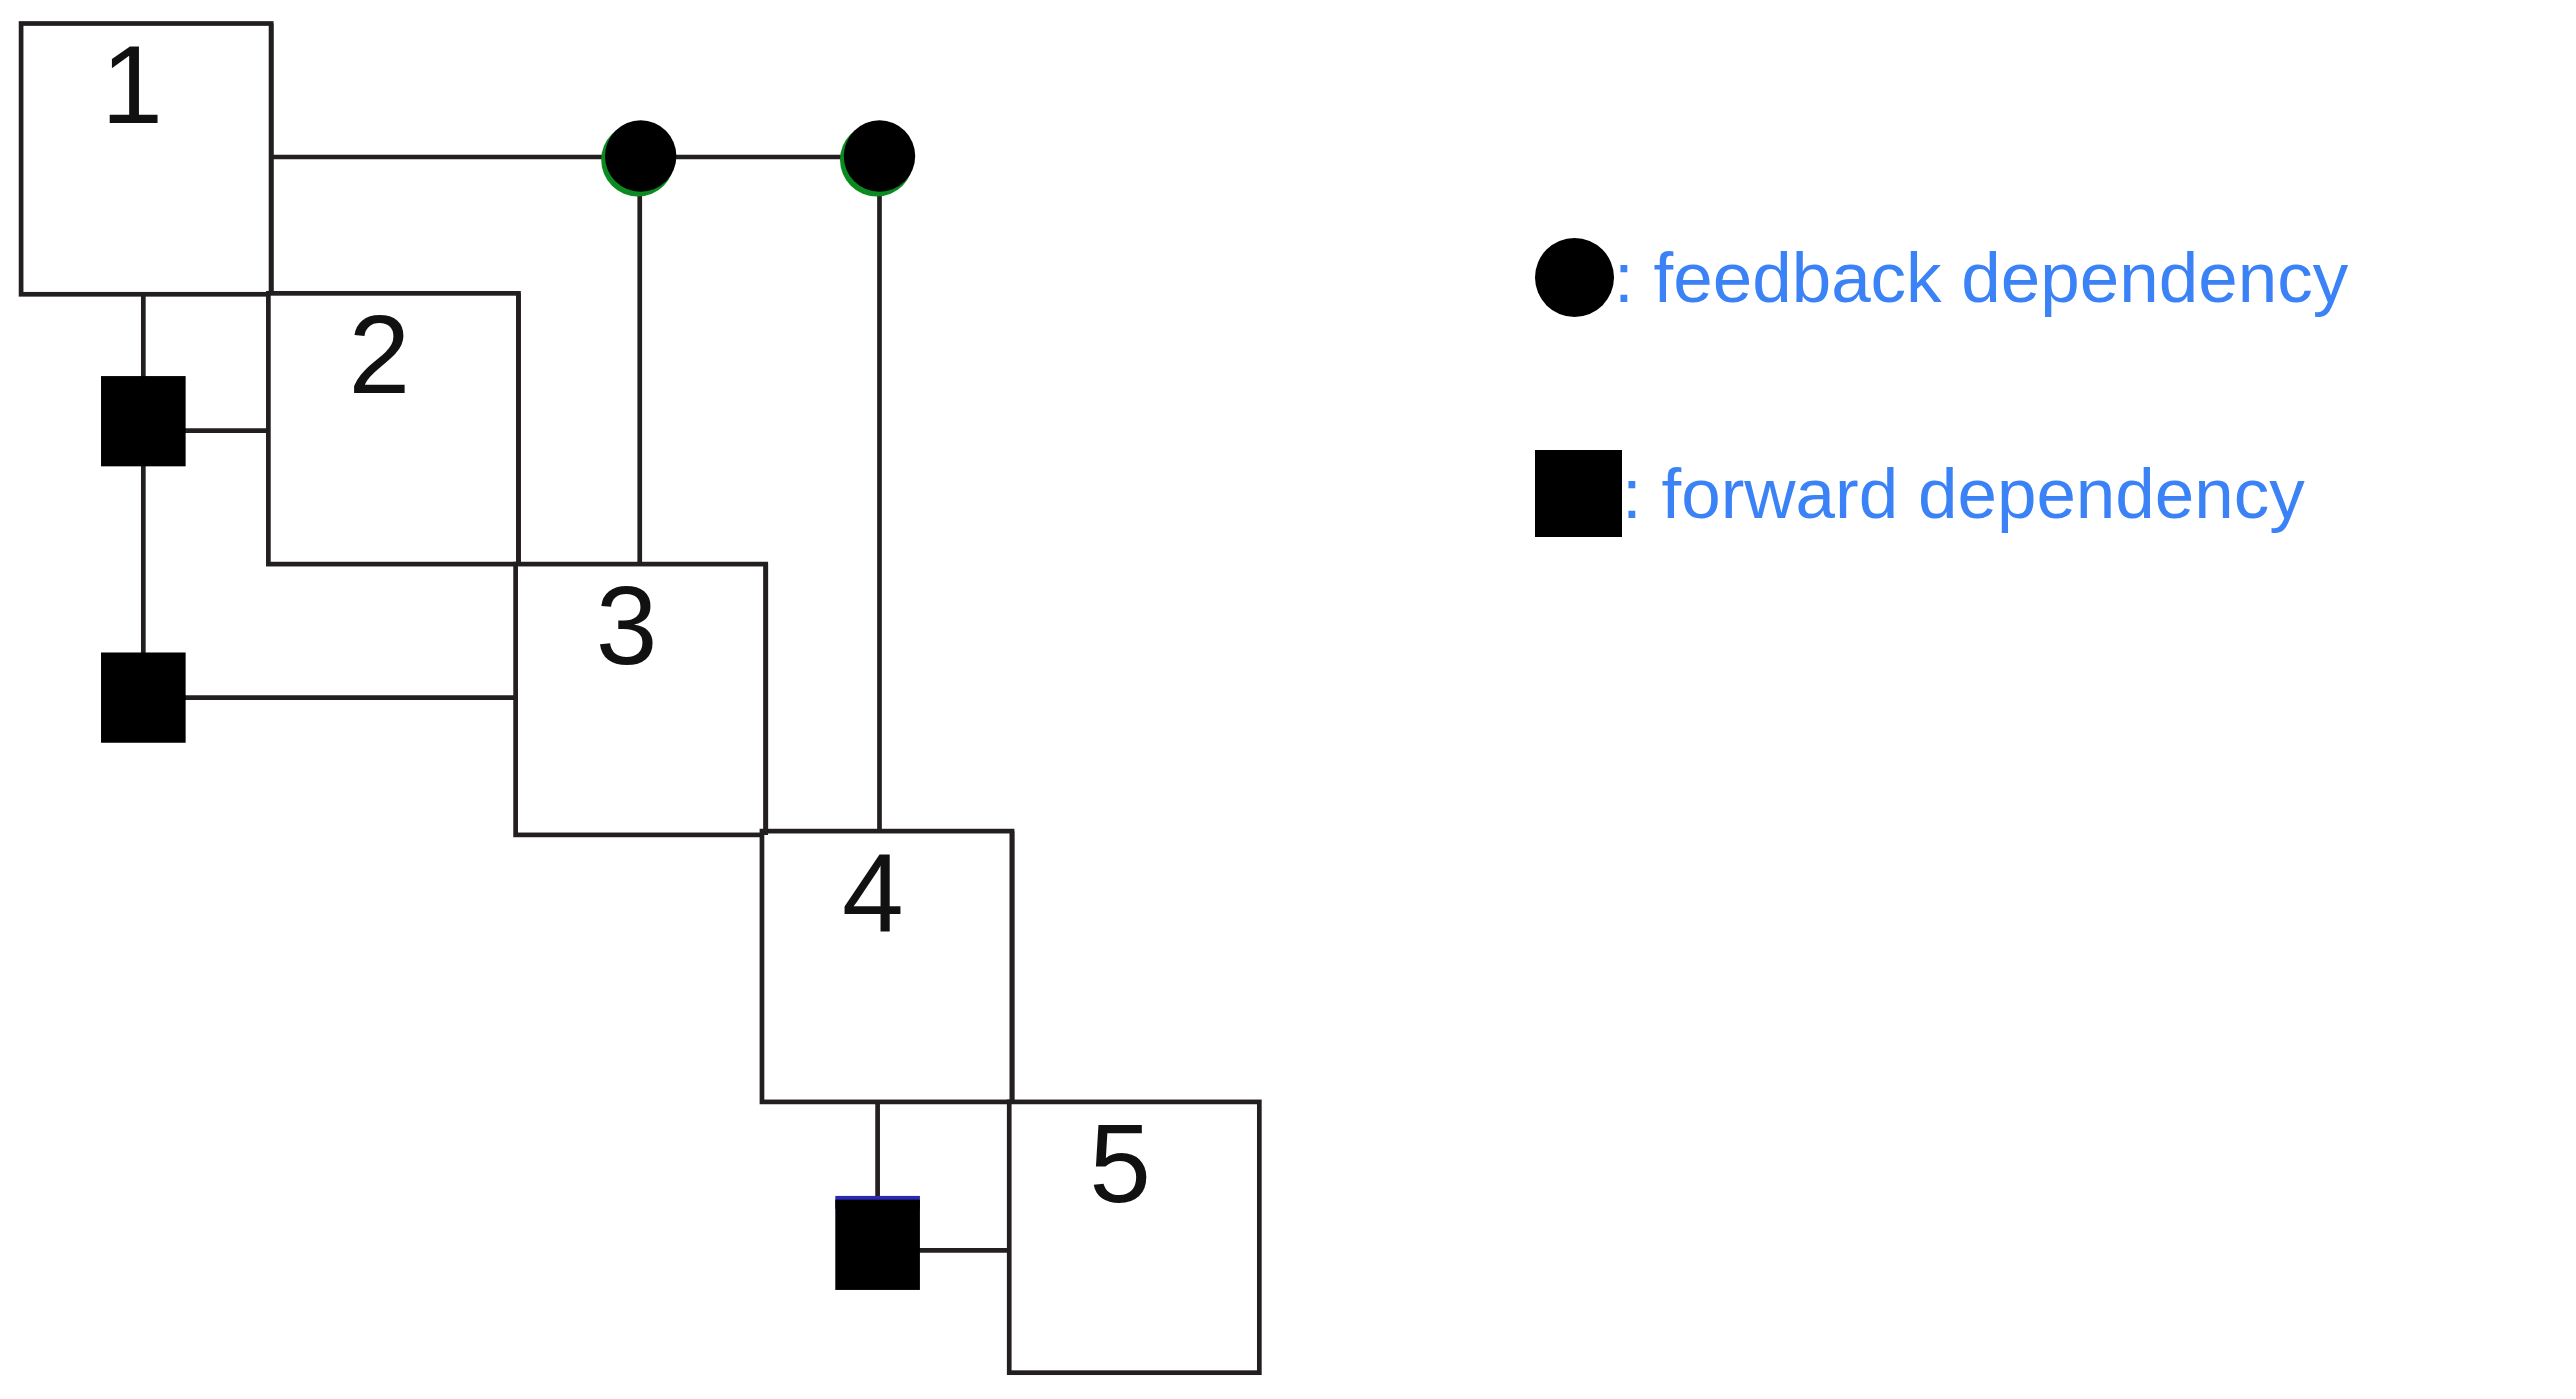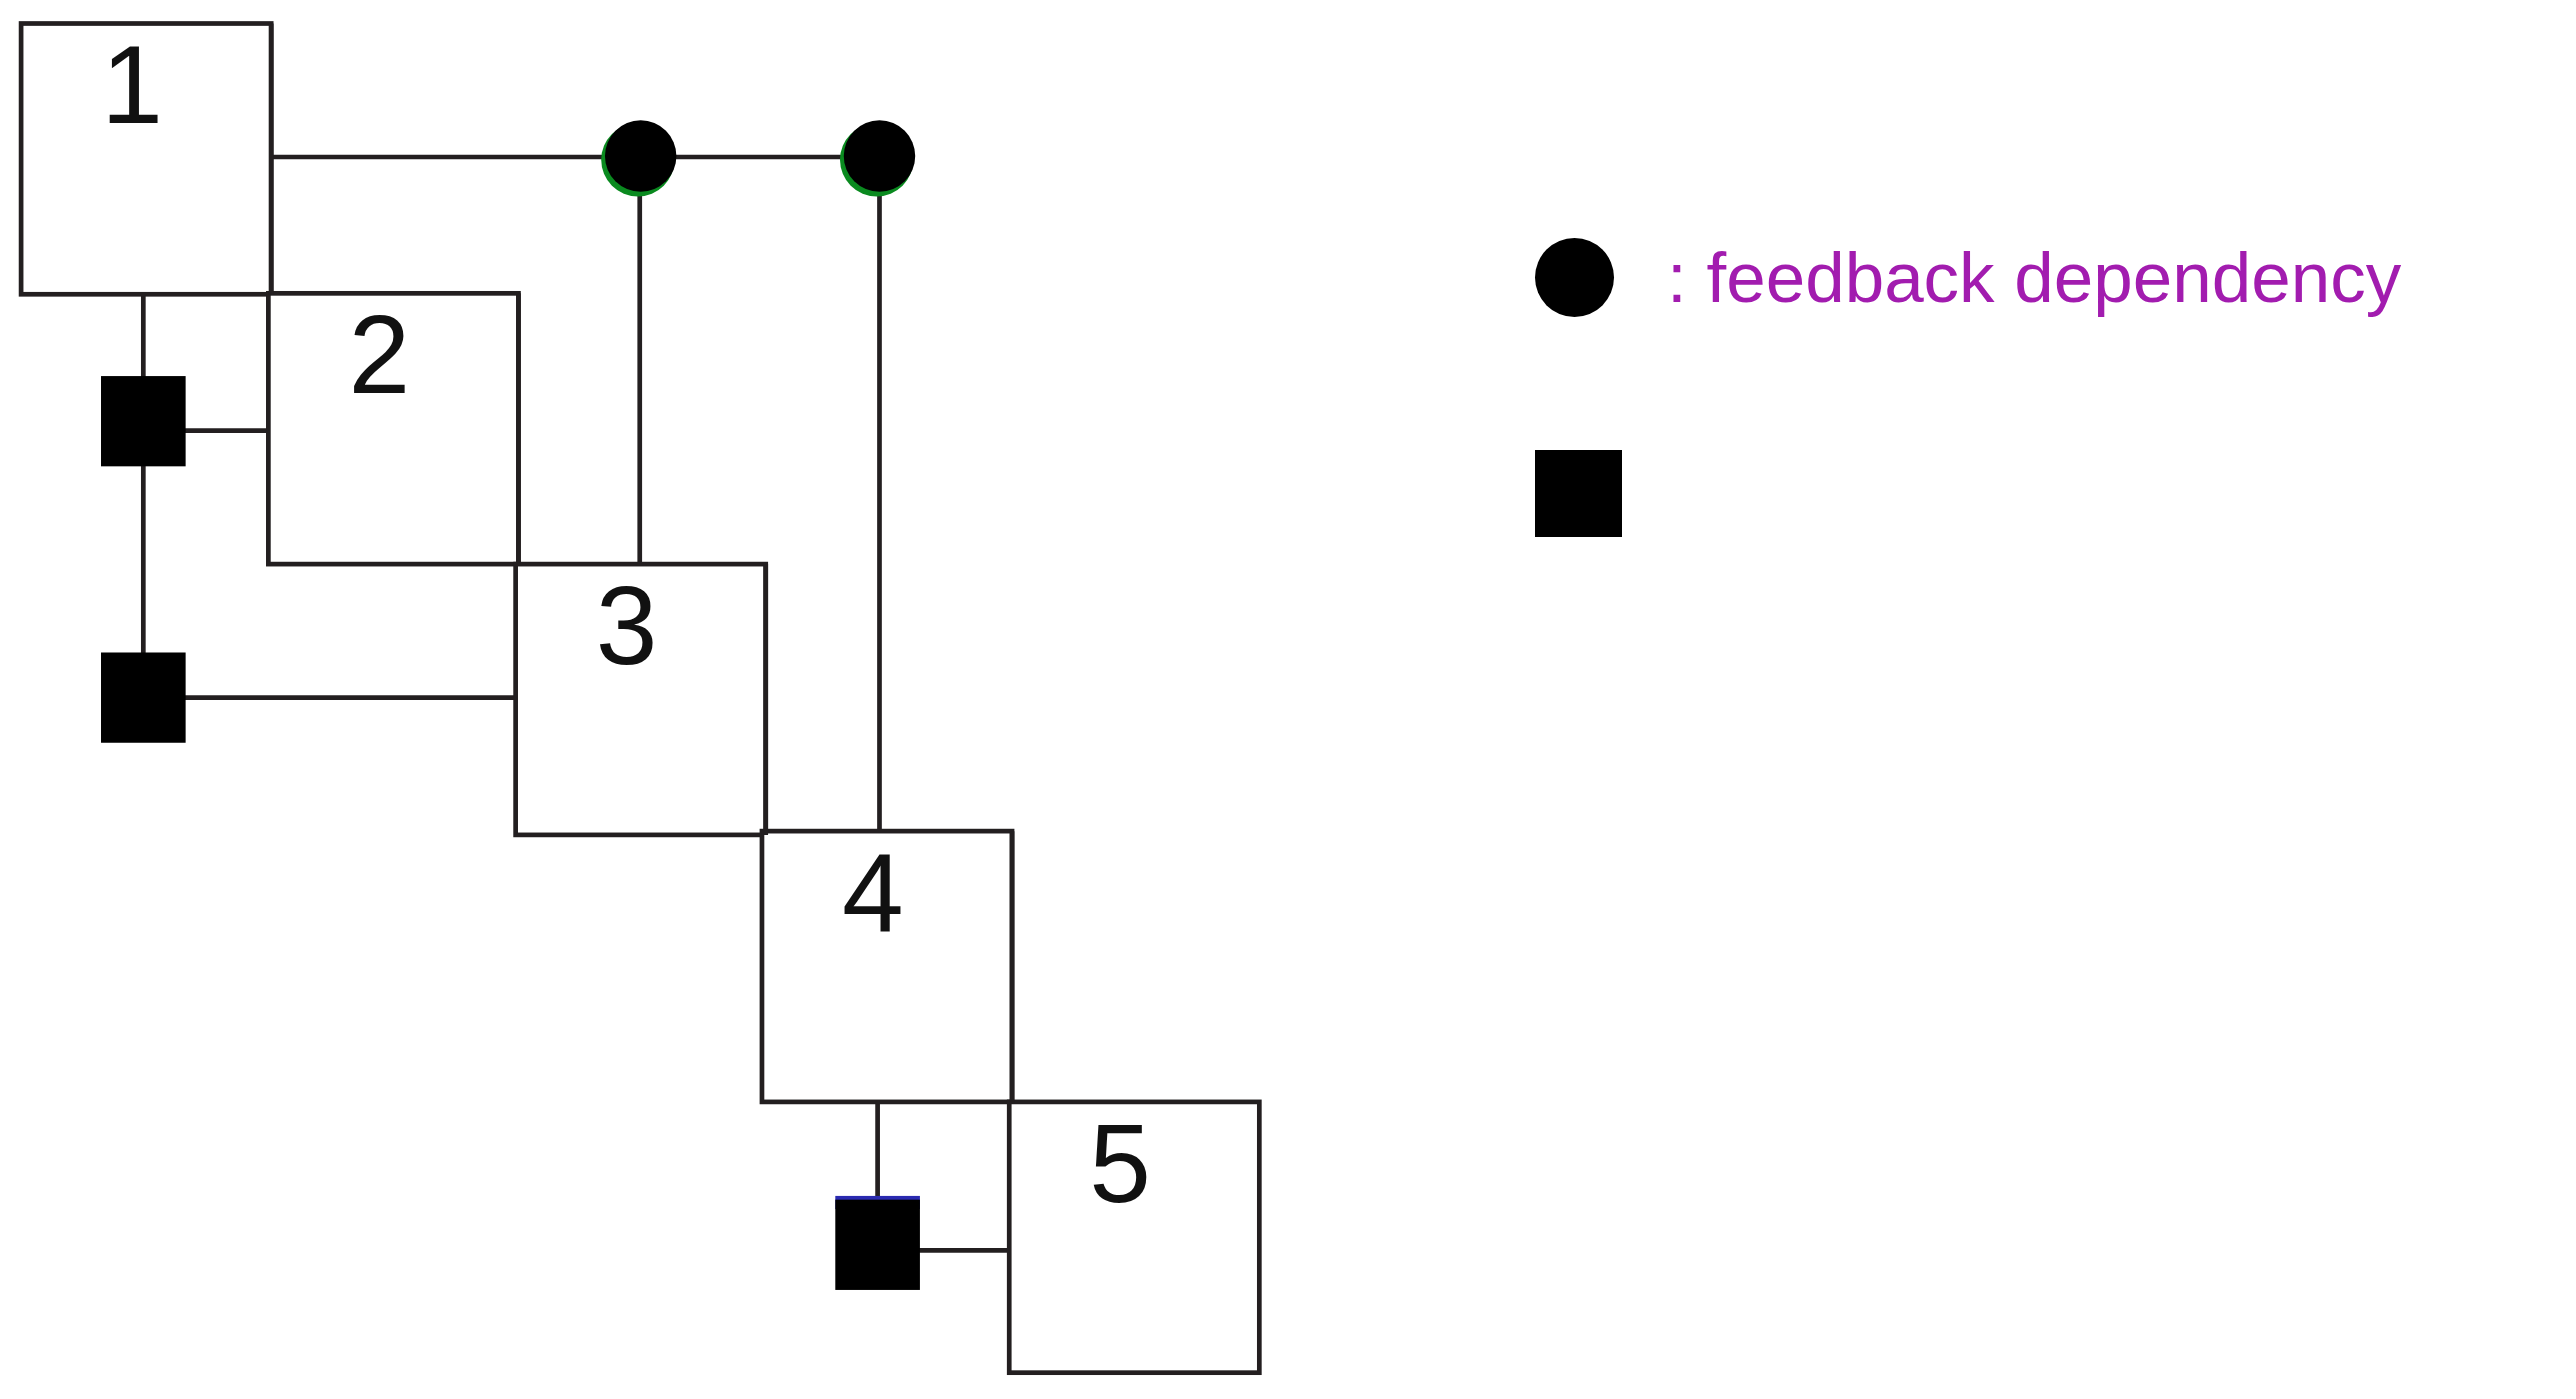--- a/index.html
+++ b/index.html
@@ -67,24 +67,23 @@
     background: #000000;
     flex: 0 0 auto;
   }
   .legend-swatch-square {
     width: 87px;
     height: 87px;
     background: #000000;
     flex: 0 0 auto;
   }
   .legend-label {
-    margin-left: 53px;
     font-family: "Liberation Sans", sans-serif;
     font-size: 71px;
-    color: #a21caf;
+    color: #3b82f6;
     white-space: nowrap;
   }
 </style>
 </head>
 <body>
 
 <div id="canvas">
 
   <svg id="diagram-svg" viewBox="0 0 2739 1488">
 
@@ -152,16 +151,17 @@
 
   </svg>
 
   <div class="legend-row" style="left:1535px; top:237px;">
     <span class="legend-swatch-circle"></span>
     <span class="legend-label">: feedback dependency</span>
   </div>
 
   <div class="legend-row" style="left:1535px; top:450px;">
     <span class="legend-swatch-square"></span>
+    <span class="legend-label">: forward dependency</span>
   </div>
 
 </div>
 
 
 </body></html>

